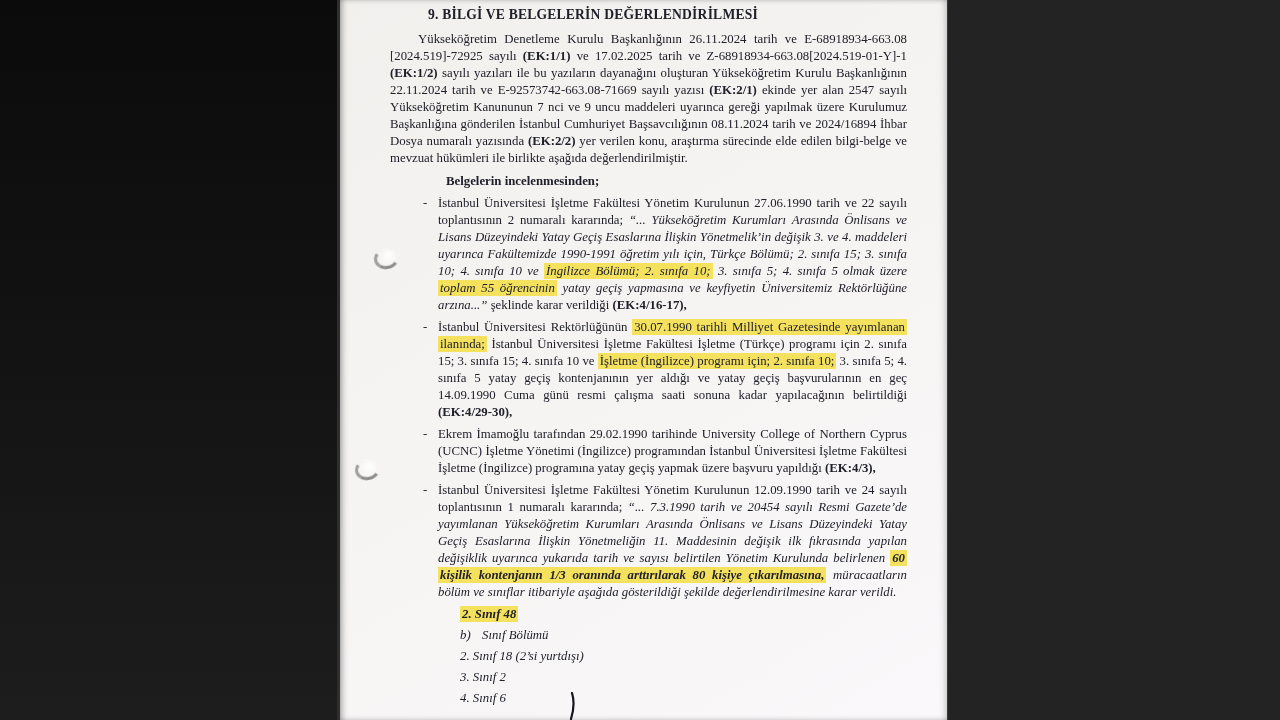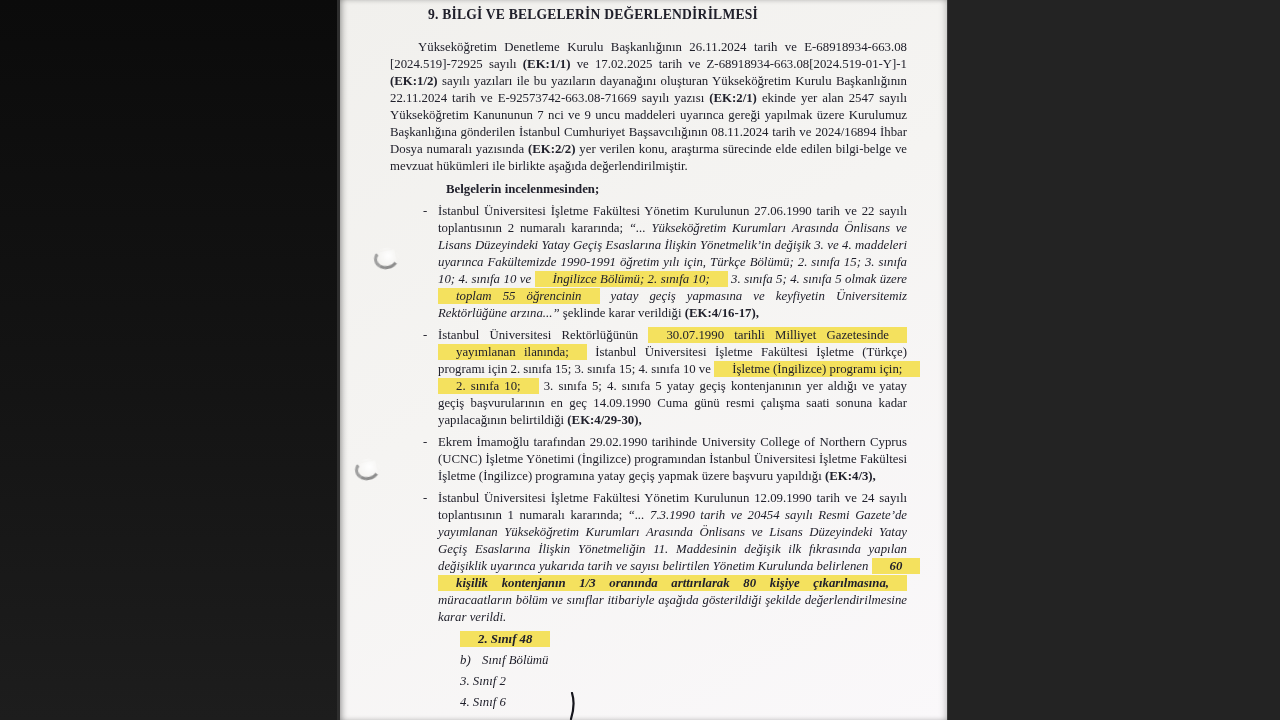--- a/index.html
+++ b/index.html
@@ -9,29 +9,29 @@
   .bar-left{left:0;width:340px;background:linear-gradient(180deg,#0b0b0b 0%,#141414 55%,#1d1d1d 100%);}
   .bar-left::after{content:"";position:absolute;right:0;top:0;bottom:0;width:3px;background:#2e2e2e;}
   .bar-right{left:947px;width:333px;background:#232323;border-left:1px solid #3a3a3a;}
   .paper{position:absolute;left:340px;top:0;width:607px;height:720px;
          background:linear-gradient(150deg,#f1f0ed 0%,#f5f4f2 45%,#faf8fa 100%);
          box-shadow:inset 4px 0 7px -3px rgba(0,0,0,.45), inset -4px 0 7px -3px rgba(0,0,0,.25);}
   .content{position:absolute;left:50px;right:40px;top:4px;color:#20202b;
            font-size:12.8px;line-height:17px;}
   .heading{font-weight:bold;font-size:13.6px;letter-spacing:.2px;margin:2px 0 8px 38px;}
   .blk{text-align:justify;}
-  .paragraph{text-indent:28px;margin:16px 0 4px 0;}
+  .paragraph{text-indent:28px;margin:8px 0 4px 0;}
   .subheading{font-weight:bold;margin:6px 0 3px 56px;text-align:left;}
   .bullet{position:relative;margin:5px 0 5px 33px;padding-left:15px;}
   .bullet > .marker{position:absolute;left:0;top:0;}
   .list-item{margin:0 0 4px 70px;text-align:left;}
   .list-item > .marker{display:inline-block;width:22px;font-style:italic;}
   .b{font-weight:bold;}
   .i{font-style:italic;}
-  .hl{background:#f4e15e;padding:1px 18px;box-decoration-break:clone;-webkit-box-decoration-break:clone;}
+  .hl{background:#f4e15e;padding:1px 2px;box-decoration-break:clone;-webkit-box-decoration-break:clone;}
   .crescent{position:absolute;width:19px;height:15px;border-radius:50%;
             border:3px solid transparent;border-bottom-color:#8d8d8d;border-left-color:#a0a0a0;
             transform:rotate(-12deg);
             background:radial-gradient(circle at 62% 35%, rgba(255,255,255,.95), rgba(255,255,255,0) 72%);
             filter:blur(.4px);}
   .c1{left:34px;top:248px;}
   .c2{left:15px;top:459px;}
   .pen{position:absolute;left:227px;top:692px;}
 </style>
 </head>
@@ -44,20 +44,21 @@
       <div class="heading">9. BİLGİ VE BELGELERİN DEĞERLENDİRİLMESİ</div>
       <div id="doc-blocks">
           <div class="blk paragraph"><span>Yükseköğretim Denetleme Kurulu Başkanlığının 26.11.2024 tarih ve E-68918934-663.08 [2024.519]-72925 sayılı </span><span class="b">(EK:1/1)</span><span> ve 17.02.2025 tarih ve Z-68918934-663.08[2024.519-01-Y]-1 </span><span class="b">(EK:1/2)</span><span> sayılı yazıları ile bu yazıların dayanağını oluşturan Yükseköğretim Kurulu Başkanlığının 22.11.2024 tarih ve E-92573742-663.08-71669 sayılı yazısı </span><span class="b">(EK:2/1)</span><span> ekinde yer alan 2547 sayılı Yükseköğretim Kanununun 7 nci ve 9 uncu maddeleri uyarınca gereği yapılmak üzere Kurulumuz Başkanlığına gönderilen İstanbul Cumhuriyet Başsavcılığının 08.11.2024 tarih ve 2024/16894 İhbar Dosya numaralı yazısında </span><span class="b">(EK:2/2)</span><span> yer verilen konu, araştırma sürecinde elde edilen bilgi-belge ve mevzuat hükümleri ile birlikte aşağıda değerlendirilmiştir.</span></div>
           <div class="blk subheading"><span class="b">Belgelerin incelenmesinden;</span></div>
           <div class="blk bullet"><span class="marker">-</span><span>İstanbul Üniversitesi İşletme Fakültesi Yönetim Kurulunun 27.06.1990 tarih ve 22 sayılı toplantısının 2 numaralı kararında; </span><span class="i">“... Yükseköğretim Kurumları Arasında Önlisans ve Lisans Düzeyindeki Yatay Geçiş Esaslarına İlişkin Yönetmelik’in değişik 3. ve 4. maddeleri uyarınca Fakültemizde 1990-1991 öğretim yılı için, Türkçe Bölümü; 2. sınıfa 15; 3. sınıfa 10; 4. sınıfa 10 ve </span><span class="i hl">İngilizce Bölümü; 2. sınıfa 10;</span><span class="i"> 3. sınıfa 5; 4. sınıfa 5 olmak üzere </span><span class="i hl">toplam 55 öğrencinin</span><span class="i"> yatay geçiş yapmasına ve keyfiyetin Üniversitemiz Rektörlüğüne arzına...”</span><span> şeklinde karar verildiği </span><span class="b">(EK:4/16-17),</span></div>
           <div class="blk bullet"><span class="marker">-</span><span>İstanbul Üniversitesi Rektörlüğünün </span><span class="hl">30.07.1990 tarihli Milliyet Gazetesinde yayımlanan ilanında;</span><span> İstanbul Üniversitesi İşletme Fakültesi İşletme (Türkçe) programı için 2. sınıfa 15; 3. sınıfa 15; 4. sınıfa 10 ve </span><span class="hl">İşletme (İngilizce) programı için; 2. sınıfa 10;</span><span> 3. sınıfa 5; 4. sınıfa 5 yatay geçiş kontenjanının yer aldığı ve yatay geçiş başvurularının en geç 14.09.1990 Cuma günü resmi çalışma saati sonuna kadar yapılacağının belirtildiği </span><span class="b">(EK:4/29-30),</span></div>
           <div class="blk bullet"><span class="marker">-</span><span>Ekrem İmamoğlu tarafından 29.02.1990 tarihinde University College of Northern Cyprus (UCNC) İşletme Yönetimi (İngilizce) programından İstanbul Üniversitesi İşletme Fakültesi İşletme (İngilizce) programına yatay geçiş yapmak üzere başvuru yapıldığı </span><span class="b">(EK:4/3),</span></div>
           <div class="blk bullet"><span class="marker">-</span><span>İstanbul Üniversitesi İşletme Fakültesi Yönetim Kurulunun 12.09.1990 tarih ve 24 sayılı toplantısının 1 numaralı kararında; </span><span class="i">“... 7.3.1990 tarih ve 20454 sayılı Resmi Gazete’de yayımlanan Yükseköğretim Kurumları Arasında Önlisans ve Lisans Düzeyindeki Yatay Geçiş Esaslarına İlişkin Yönetmeliğin 11. Maddesinin değişik ilk fıkrasında yapılan değişiklik uyarınca yukarıda tarih ve sayısı belirtilen Yönetim Kurulunda belirlenen </span><span class="b i hl">60 kişilik kontenjanın 1/3 oranında arttırılarak 80 kişiye çıkarılmasına,</span><span class="i"> müracaatların bölüm ve sınıflar itibariyle aşağıda gösterildiği şekilde değerlendirilmesine karar verildi.</span></div>
           <div class="blk list-item"><span class="b i hl">2. Sınıf 48</span></div>
           <div class="blk list-item"><span class="marker">b)</span><span class="i">Sınıf Bölümü</span></div>
+          <div class="blk list-item"><span class="i">2. Sınıf 18 (2’si yurtdışı)</span></div>
           <div class="blk list-item"><span class="i">3. Sınıf 2</span></div>
           <div class="blk list-item"><span class="i">4. Sınıf 6</span></div>
         </div>
     </div>
     <div class="crescent c1"></div>
     <div class="crescent c2"></div>
     <svg class="pen" width="12" height="28">
       <path d="M5,1 C7.5,9 6.5,19 4,27" stroke="#15151c" stroke-width="2.2" fill="none" stroke-linecap="round"></path>
     </svg>
   </div>

